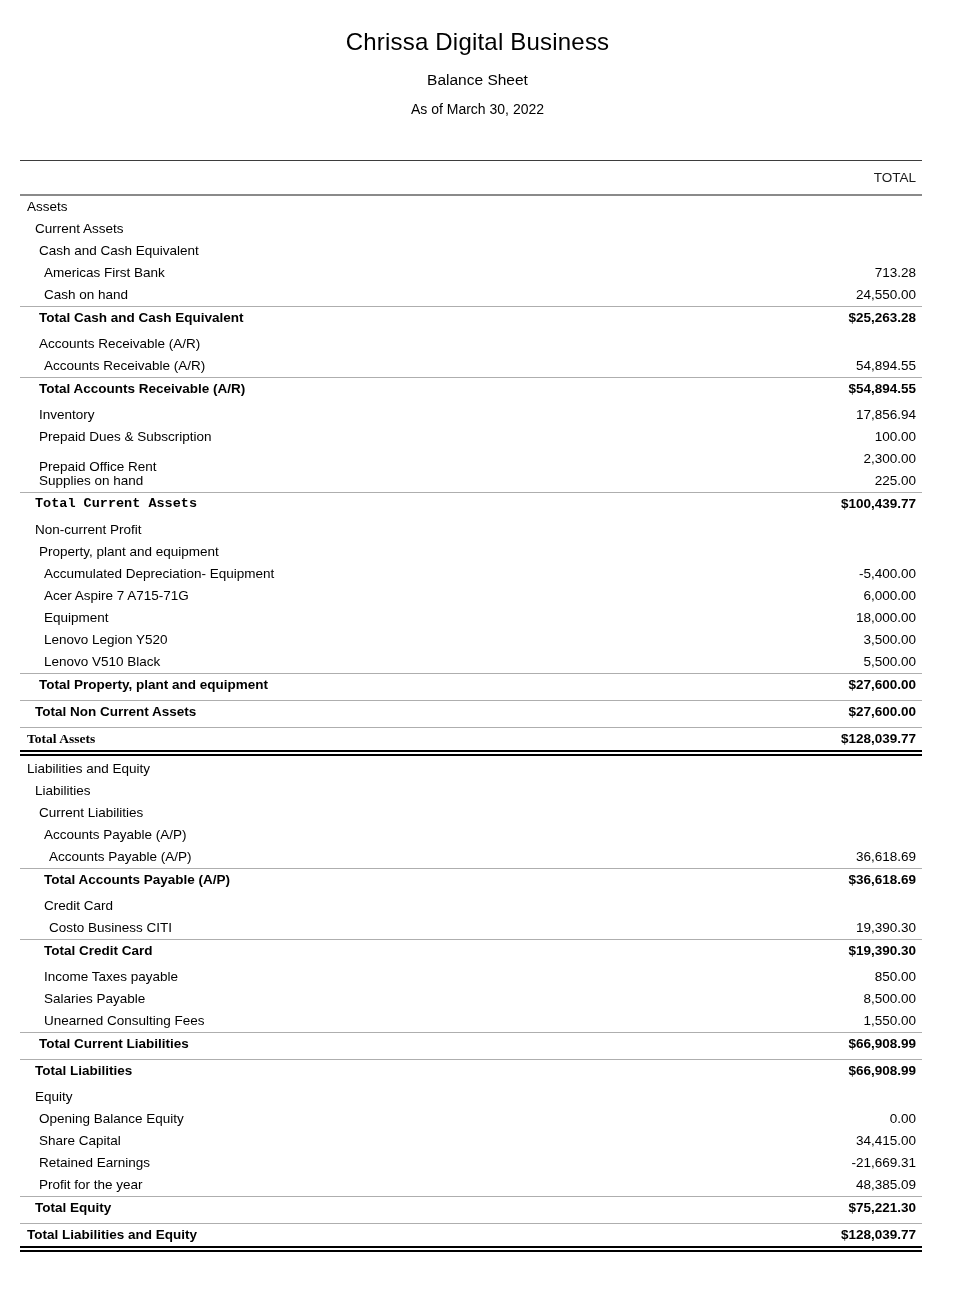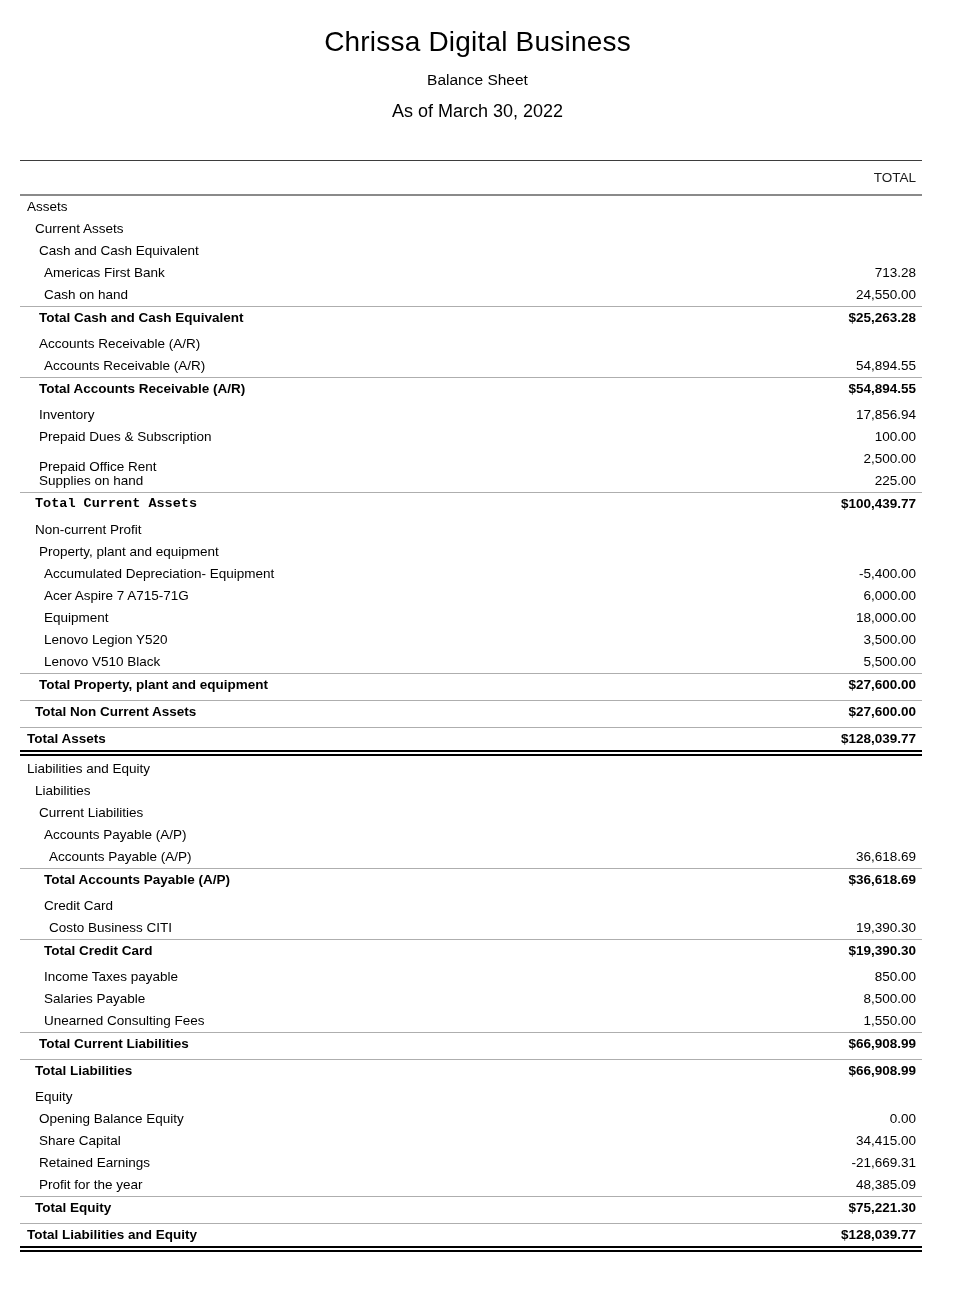--- a/index.html
+++ b/index.html
@@ -5,23 +5,23 @@
   * { box-sizing: border-box; margin: 0; padding: 0; }
   html, body { width: 955px; height: 1297px; }
   body {
     background: #ffffff;
     color: #000000;
     font-family: "Liberation Sans", sans-serif;
     position: relative;
     overflow: hidden;
   }
   .report-header { text-align: center; padding-top: 29px; }
-  .company-name { font-size: 28px; font-weight: 400; line-height: 26px; letter-spacing: 0.2px; }
+  .company-name { font-size: 24px; font-weight: 400; line-height: 26px; letter-spacing: 0.2px; }
   .report-title { font-size: 15.5px; font-weight: 400; margin-top: 16px; }
-  .report-date  { font-size: 18px;   font-weight: 400; margin-top: 12px; }
+  .report-date  { font-size: 14px;   font-weight: 400; margin-top: 12px; }
 
   .sheet-table {
     position: absolute;
     top: 160px;
     left: 20px;
     width: 902px;
     font-size: 13.5px;
   }
   .thead {
     height: 36px;
@@ -108,21 +108,21 @@
         <div class="row space-before">
     <span class="label" style="padding-left: 19px;">Inventory</span>
     <span class="value">17,856.94</span>
   </div>
         <div class="row">
     <span class="label" style="padding-left: 19px;">Prepaid Dues &amp; Subscription</span>
     <span class="value">100.00</span>
   </div>
         <div class="row">
     <span class="label" style="padding-left: 19px; margin-top: 16px;">Prepaid Office Rent</span>
-    <span class="value">2,500.00</span>
+    <span class="value">2,300.00</span>
   </div>
         <div class="row">
     <span class="label" style="padding-left: 19px;">Supplies on hand</span>
     <span class="value">225.00</span>
   </div>
         <div class="row total">
     <span class="label" style="padding-left: 15px; font-family: Liberation Mono, monospace;">Total Current Assets</span>
     <span class="value">$100,439.77</span>
   </div>
         <div class="row space-before">
@@ -155,21 +155,21 @@
   </div>
         <div class="row total">
     <span class="label" style="padding-left: 19px;">Total Property, plant and equipment</span>
     <span class="value">$27,600.00</span>
   </div>
         <div class="row total space-before">
     <span class="label" style="padding-left: 15px;">Total Non Current Assets</span>
     <span class="value">$27,600.00</span>
   </div>
         <div class="row total space-before">
-    <span class="label" style="padding-left: 7px;">Total Assets</span>
+    <span class="label" style="padding-left: 7px; font-family: Liberation Serif, serif;">Total Assets</span>
     <span class="value">$128,039.77</span>
   </div>
         <div class="double-rule"></div>
         <div class="row">
     <span class="label" style="padding-left: 7px;">Liabilities and Equity</span>
     <span class="value"></span>
   </div>
         <div class="row">
     <span class="label" style="padding-left: 15px;">Liabilities</span>
     <span class="value"></span>

